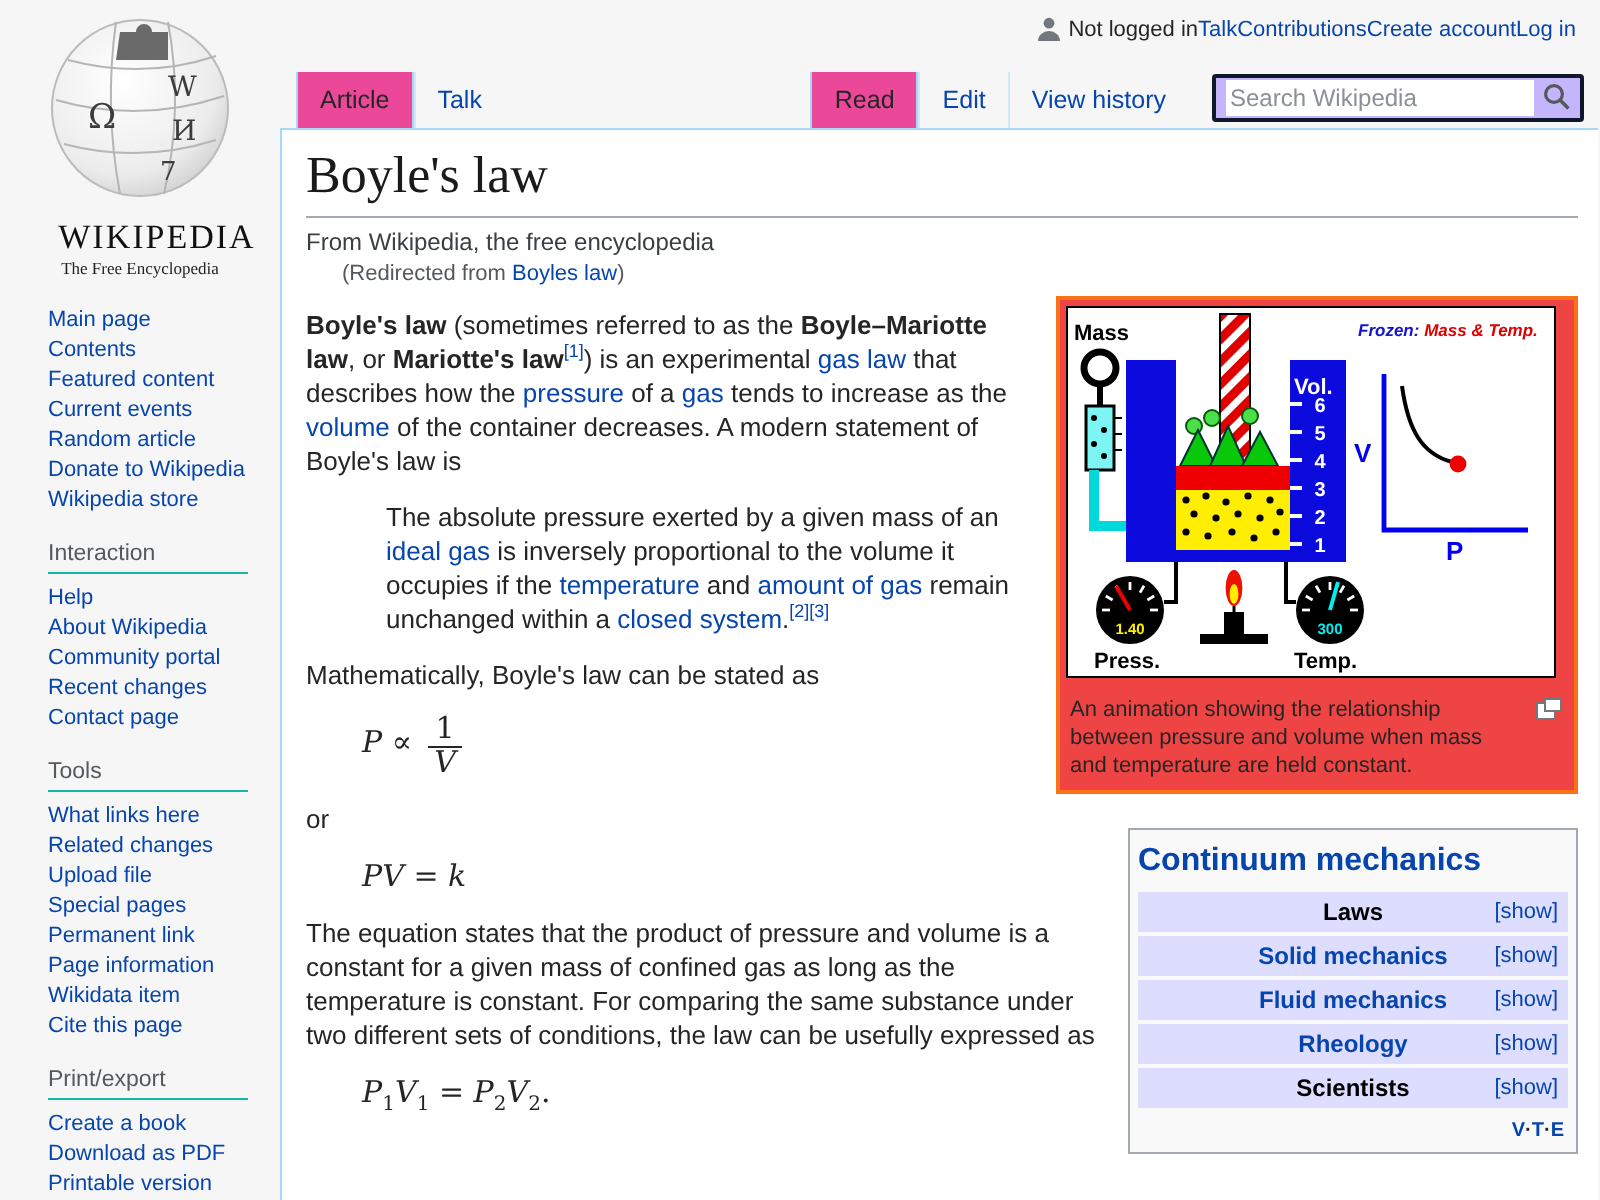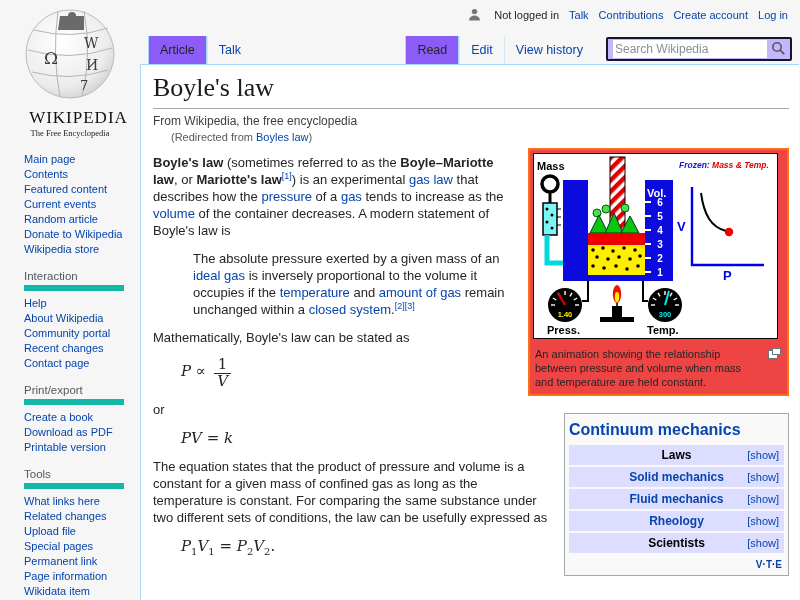--- a/index.html
+++ b/index.html
@@ -17,33 +17,33 @@
   .fden{display:block;font-style:italic;}
 
   
   #sidebar{position:absolute;left:0;top:0;width:140px;height:600px;}
   .logo{width:140px;text-align:center;padding-top:6px;}
   .wordmark{font-family:"Liberation Serif",serif;font-size:17px;letter-spacing:1px;color:#111;margin-top:2px;padding-left:17px;}
   .tagline{font-family:"Liberation Serif",serif;font-size:8.5px;color:#222;}
   .portal{padding:14px 6px 0 24px;}
   .pgroup{margin-bottom:13px;}
   .pgroup h3{font-size:11.5px;font-weight:normal;color:#54595d;margin:0 0 5px 0;
-             border-bottom:6px solid #14b8a6;padding-bottom:3px;width:100px;}
+             border-bottom:1px solid #14b8a6;padding-bottom:3px;width:100px;}
   .sitem{display:block;font-size:11px;line-height:15px;color:#0645ad;}
 
   
   #content{position:absolute;left:140px;top:0;width:660px;height:600px;}
-  .personal{position:absolute;top:8px;right:12px;font-size:11px;display:flex;align-items:center;gap:10px;}
+  .personal{position:absolute;top:8px;right:12px;font-size:11px;display:flex;align-items:center;}
   .personal .status{color:#252525;margin-left:3px;}
   .tabrow{position:absolute;left:0;right:0;top:36px;height:28px;}
   .tabs-left{position:absolute;left:8px;bottom:0;display:flex;height:28px;}
   .tabs-right{position:absolute;right:8px;bottom:0;display:flex;align-items:flex-end;height:28px;}
   .tab{padding:0 11px;height:28px;line-height:28px;font-size:12.5px;color:#0645ad;
        border-left:1px solid #d5e6f3;white-space:nowrap;}
-  .tab.active{background:#8b5cf6;color:#252525;border-left:1px solid #a7d7f9;border-right:1px solid #a7d7f9;}
+  .tab.active{background:#ec4899;color:#252525;border-left:1px solid #a7d7f9;border-right:1px solid #a7d7f9;}
   .searchbox{position:relative;margin:0 0 3px 12px;width:182px;height:20px;background:#c4b5fd;
              border:2px solid #0f172a;border-radius:2px;}
   .searchbox input{position:absolute;left:5px;top:1px;width:150px;height:16px;border:none;outline:none;
              font-size:12px;font-family:"Liberation Sans",sans-serif;color:#333;}
   .searchbox input::placeholder{color:#8a9097;}
   .searchbox .mag{position:absolute;right:4px;top:2px;}
 
   
   .article-body{position:absolute;top:64px;left:0;width:659px;height:536px;background:#fff;
                 border-left:1px solid #a7d7f9;border-top:1px solid #a7d7f9;
@@ -116,35 +116,35 @@
       </div>
       <div class="pgroup">
         <h3>Interaction</h3>
         <a class="sitem">Help</a>
         <a class="sitem">About Wikipedia</a>
         <a class="sitem">Community portal</a>
         <a class="sitem">Recent changes</a>
         <a class="sitem">Contact page</a>
       </div>
       <div class="pgroup">
-        <h3>Print/export</h3>
-        <a class="sitem">Create a book</a>
-        <a class="sitem">Download as PDF</a>
-        <a class="sitem">Printable version</a>
-      </div>
-      <div class="pgroup">
         <h3>Tools</h3>
         <a class="sitem">What links here</a>
         <a class="sitem">Related changes</a>
         <a class="sitem">Upload file</a>
         <a class="sitem">Special pages</a>
         <a class="sitem">Permanent link</a>
         <a class="sitem">Page information</a>
         <a class="sitem">Wikidata item</a>
         <a class="sitem">Cite this page</a>
+      </div>
+      <div class="pgroup">
+        <h3>Print/export</h3>
+        <a class="sitem">Create a book</a>
+        <a class="sitem">Download as PDF</a>
+        <a class="sitem">Printable version</a>
       </div>
 
     </nav>
   </div>
 
   <div id="content">
 
     <div class="personal">
       <svg width="13" height="13" viewBox="0 0 13 13">
         <circle cx="6.5" cy="3.6" r="2.7" fill="#72777d"></circle>

